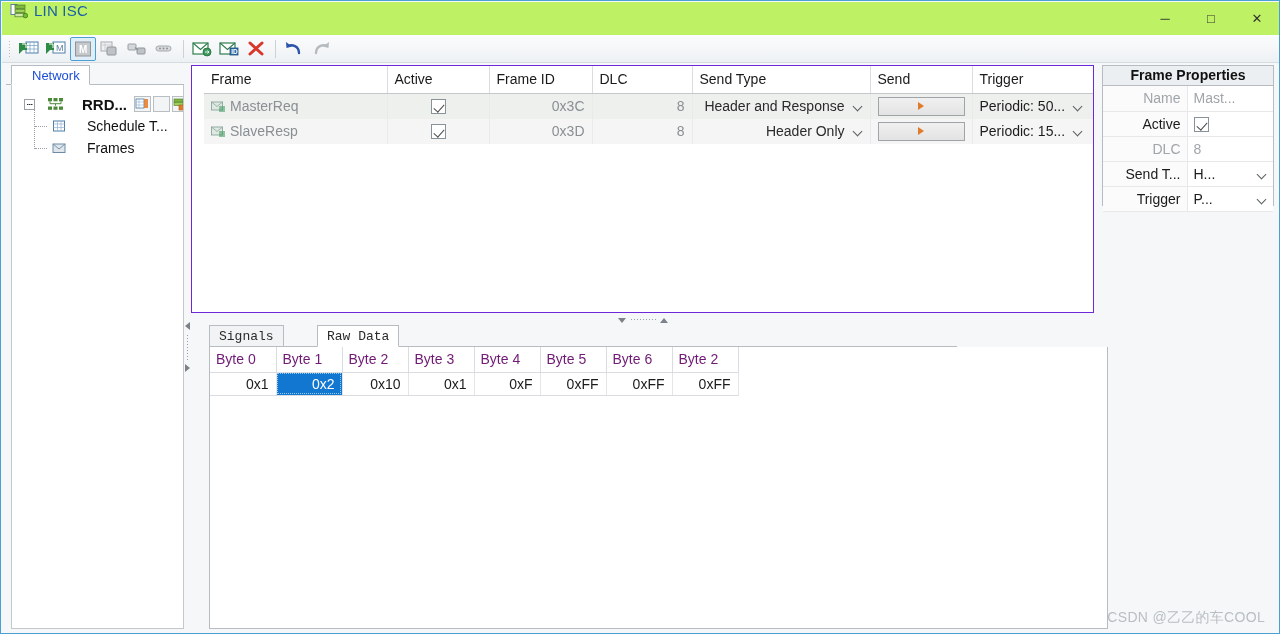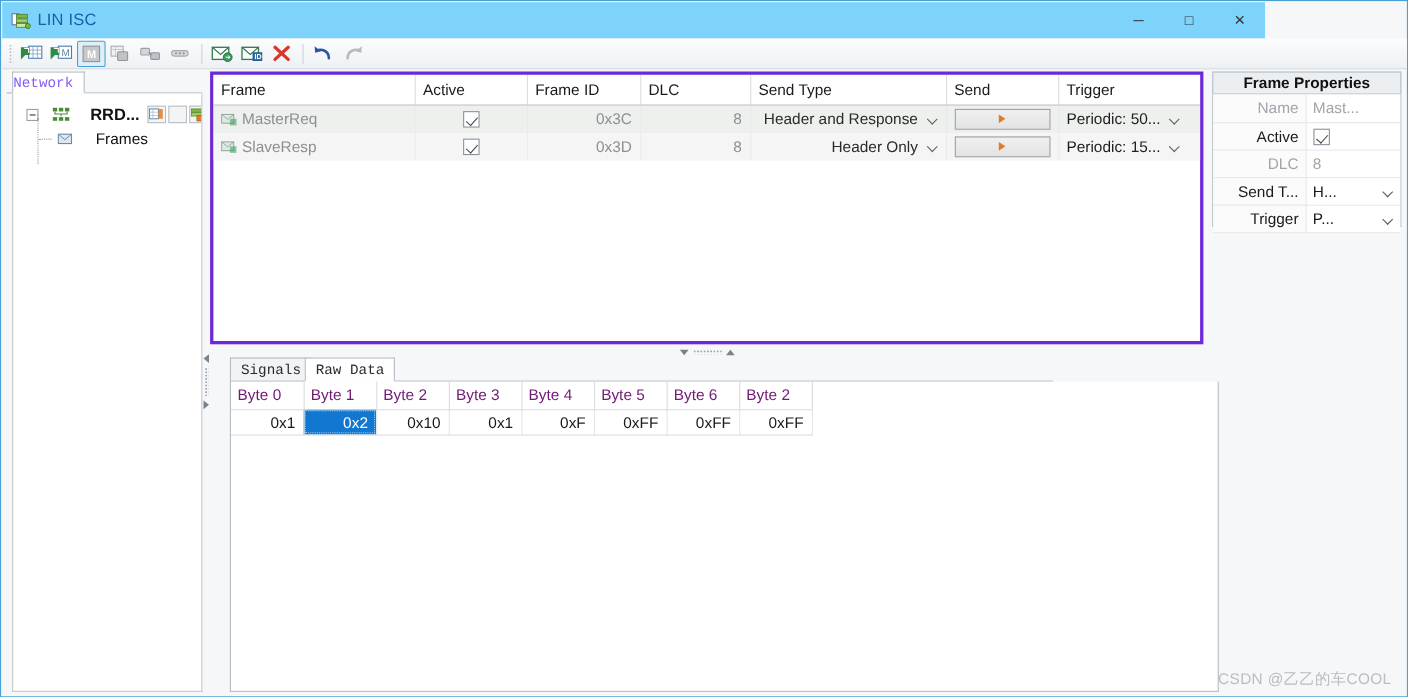--- a/index.html
+++ b/index.html
@@ -14,23 +14,23 @@
     position: relative;
     width: 1280px; height: 634px;
     background: #f5f7f9;
     border: 1px solid #4a9fd4;
     overflow: hidden;
   }
 
   
   #titlebar {
     position: absolute; left: 1px; top: 1px;
-    width: 1148px; height: 33px;
-    background: #7dd3fc;
-    display: flex; align-items: center;
+    width: 1278px; height: 33px;
+    background: #bef264;
+    display: flex; align-items: flex-start;
   }
   #title-icon {
     width: 18px; height: 18px; margin-left: 8px; margin-right: 6px;
     position: relative; flex: 0 0 auto;
   }
   #title-text {
     font-size: 15px; color: #1a5fa8; letter-spacing: .2px;
     font-family: "Liberation Sans", sans-serif;
   }
   .wbtns { margin-left: auto; display: flex; height: 33px; }
@@ -66,25 +66,25 @@
   #left-panel {
     position: absolute; left: 5px; top: 64px;
     width: 178px; height: 564px;
   }
   #tabstrip-net {
     position: absolute; left: 0; top: 0; width: 178px; height: 20px;
     border-bottom: 1px solid #b6bcc2;
   }
   .tab-net {
     position: absolute; left: 5px; top: 0; height: 20px;
-    padding: 1px 9px 0 0;
+    padding: 1px 9px 0 20px;
     background: #ffffff;
     border: 1px solid #b6bcc2; border-bottom: 1px solid #ffffff;
-    font-family: Liberation Mono, monospace;
-    font-size: 13px; color: #8b5cf6; line-height: 18px;
+    font-family: Liberation Sans, sans-serif;
+    font-size: 13px; color: #1d4ed8; line-height: 18px;
   }
   #tree {
     position: absolute; left: 5px; top: 20px;
     width: 173px; height: 544px;
     background: #ffffff;
     border: 1px solid #c3c8cd; border-top: none;
     padding-top: 8px;
     overflow: hidden;
   }
   .tnode { display: flex; align-items: center; height: 22px; position: relative; }
@@ -127,22 +127,23 @@
 
   
   #center {
     position: absolute; left: 188px; top: 64px;
     width: 908px; height: 564px;
   }
 
   
   #frame-table-wrap {
     position: absolute; left: 2px; top: 0; width: 903px; height: 248px;
-    background: #ffffff; border: 3px solid #6d28d9;
+    background: #ffffff; border: 1px solid #6d28d9;
     overflow: hidden;
+    padding-left: 12px;
   }
   table.ftable { border-collapse: collapse; width: 100%; table-layout: fixed; }
   table.ftable th {
     height: 27px; background: #ffffff;
     border-right: 1px solid #d9dde1; border-bottom: 1px solid #c3c8cd;
     font-weight: normal; font-size: 14px; color: #1a1a1a;
     text-align: left; padding-left: 7px;
   }
   table.ftable td {
     height: 25px; font-size: 14px; padding: 0 7px;
@@ -232,21 +233,21 @@
   #bottom-pane {
     position: absolute; left: 20px; top: 260px; width: 748px; height: 304px;
   }
   #btabstrip { position: relative; height: 22px; border-bottom: 1px solid #b6bcc2; }
   .btab {
     position: absolute; top: 0; height: 22px; padding: 1px 9px 0 9px;
     font-family: "Liberation Mono", monospace; font-size: 13px;
     color: #2b2b2b; line-height: 20px;
     border: 1px solid #b6bcc2; background: #f2f3f4;
   }
-  .btab.active { background: #ffffff; border-bottom-color: #ffffff; }
+  .btab.active { background: #ffffff; border-bottom-color: #ffffff; margin-left: 40px; }
   #rawdata-body {
     position: absolute; left: 0; top: 22px; width: 899px; height: 282px;
     background: #ffffff; border: 1px solid #b6bcc2; border-top: none;
     overflow: hidden;
   }
   table.rtable { border-collapse: collapse; table-layout: fixed; }
   table.rtable th {
     width: 66px; height: 25px; background: #ffffff;
     border-right: 1px solid #d9dde1; border-bottom: 1px solid #d9dde1;
     font-weight: normal; font-size: 14px; color: #701a75;
@@ -445,20 +446,30 @@
               <rect x="1" y="2" width="9" height="3" fill="#7fb83f" stroke="#4e7a26" stroke-width=".6"></rect>
               <rect x="1" y="5.5" width="9" height="3" fill="#9cd156" stroke="#4e7a26" stroke-width=".6"></rect>
               <rect x="6" y="8" width="7" height="5" fill="#e07b2a" stroke="#a85a16" stroke-width=".6"></rect>
             </svg>
           </span>
         </span>
       </div>
 
       <div class="tree-vline"></div>
 
+      <div class="tnode child">
+        <span class="branch-h"></span>
+        <span class="mini-ico">
+          <svg width="15" height="14" viewBox="0 0 15 14">
+            <rect x="1.5" y="2" width="11" height="10" fill="#ffffff" stroke="#4d7ea8" stroke-width="1"></rect>
+            <path d="M1.5 5h11M1.5 8.5h11M5.5 2v10M9 2v10" stroke="#8fb4d4" stroke-width=".7"></path>
+          </svg>
+        </span>
+        <span class="node-label">Schedule T...</span>
+      </div>
 
       <div class="tnode child">
         <span class="branch-h"></span>
         <span class="mini-ico">
           <svg width="15" height="14" viewBox="0 0 15 14">
             <rect x="1" y="3" width="12" height="8.5" fill="#dfe6ec" stroke="#6d8ba6" stroke-width="1"></rect>
             <path d="M1 3 L7 8 L13 3" fill="none" stroke="#6d8ba6" stroke-width=".9"></path>
           </svg>
         </span>
         <span class="node-label">Frames</span>

